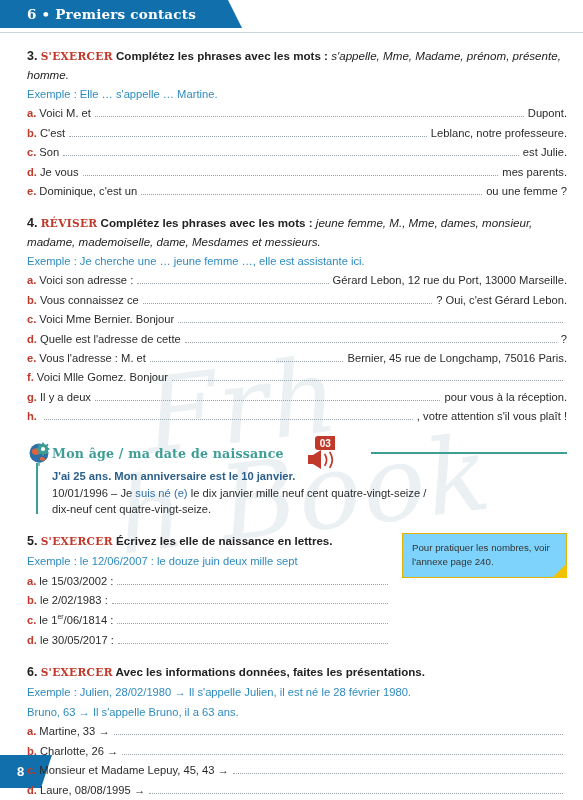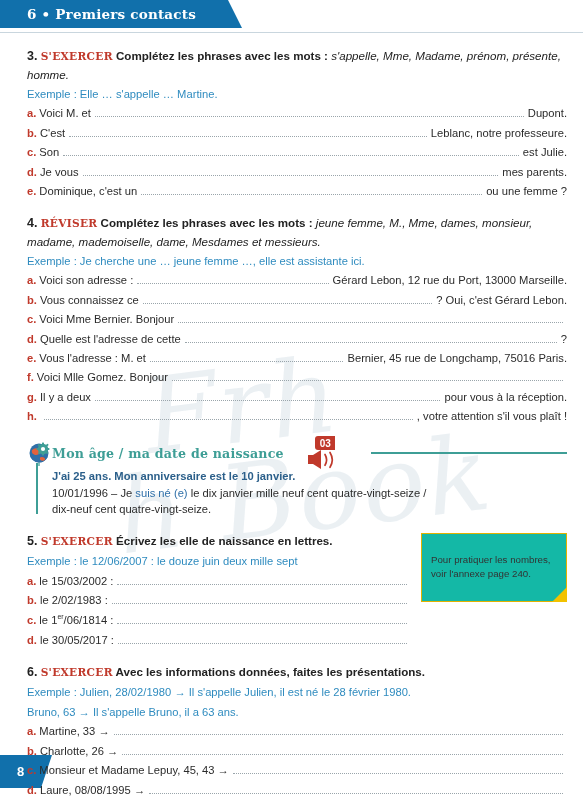--- a/index.html
+++ b/index.html
@@ -148,25 +148,25 @@
   }
   .info-line2 { font-size: 11.2px; line-height: 1.45; margin-top: 3px; color:#2b2b2b; }
   .info-line2 .blue-u { color: #2e6fa8; }
   .info-line3 { font-size: 11.2px; line-height: 1.45; color:#2b2b2b; }
 
   
   .ex5-row { display: flex; align-items: flex-start; }
   .ex5-left { flex: 1 1 auto; }
   .callout {
     position: relative;
-    width: 146px; min-height: 44px;
+    width: 165px; min-height: 44px;
     margin: 15px 0 0 10px;
     border: 1.4px solid #e2b200;
-    background: #14b8a6;
-    padding: 19px 9px;
+    background: #7dd3fc;
+    padding: 7px 9px;
     font-size: 9.7px;
     line-height: 1.5;
     color: #333;
     flex: 0 0 auto;
   }
   .callout::after {
     content: "";
     position: absolute;
     right: -1px; bottom: -1px;
     width: 0; height: 0;

